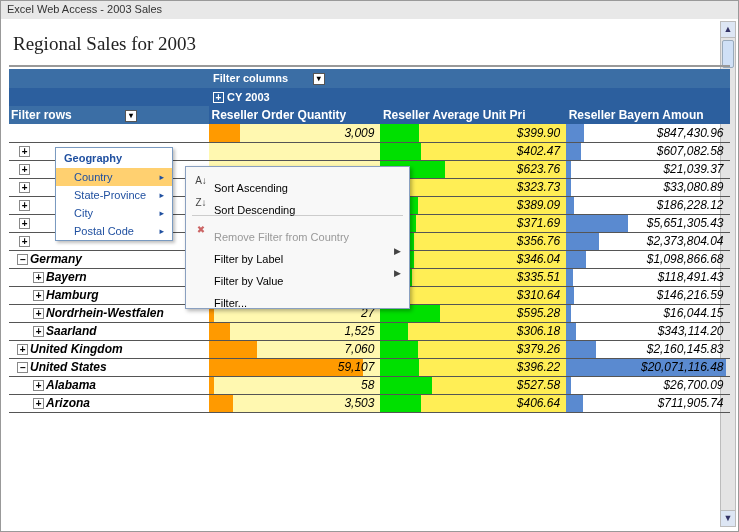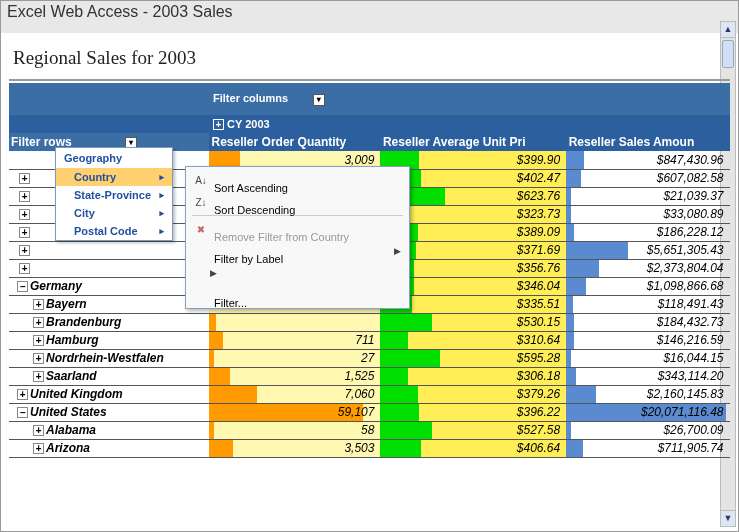--- a/index.html
+++ b/index.html
@@ -10,23 +10,23 @@
     width: 739px;
     height: 532px;
     margin: 0 auto;
     overflow: hidden;
     position: relative;
     border: 1px solid #999;
   }
   .titlebar {
     background: #e8e8e8;
     padding: 2px 6px;
-    font-size: 16px;
+    font-size: 11px;
     color: #333;
-    height: 32px;
+    height: 18px;
   }
   .content {
     padding: 6px 8px 0 8px;
     position: relative;
     height: 510px;
   }
   .heading {
     font-family: Georgia, 'Times New Roman', serif;
     font-size: 19px;
     color: #222;
@@ -34,21 +34,21 @@
     border-bottom: 2px solid #999;
     margin-bottom: 2px;
   }
   table {
     width: 100%;
     border-collapse: collapse;
     table-layout: fixed;
   }
   td,th { padding: 0; }
   .hdr-cell { background:#3b6ea5; color:#fff; font-weight:bold; padding:2px 4px; height:19px; vertical-align:middle; }
-  .filter-cols-row td { height:32px; }
+  .filter-cols-row td { height:19px; }
   .cy-row td { height:18px; }
   .pivot-hdr td { background:#2c5f9e; color:#fff; font-weight:bold; padding:2px 2px; font-size:12px; height:18px; border-right:1px solid #2c5f9e; }
   .pivot-hdr td:first-child { background:#3b6ea5; }
 
   .data-row { height:18px;font-style:italic; }
   .data-row td { border-bottom:1px solid #555; vertical-align:middle; font-size:12px; }
 
   .rlabel { padding:1px 2px 1px 2px; white-space:nowrap; font-weight:bold; color:#000; }
   .rlabel .exp { display:inline-block; width:11px; height:11px; line-height:9px; text-align:center; border:1px solid #888; background:#fff; color:#000; font-size:10px; margin-right:2px; vertical-align:middle; cursor:pointer; }
   .lvl1 { padding-left:8px; }
@@ -73,21 +73,21 @@
     background:#fff;
     border:1px solid #7a9ac0;
     box-shadow:2px 2px 3px rgba(0,0,0,0.25);
     z-index:20;
     font-size:11px;
   }
   .hier-menu .hm-title {
     color:#2050a0; font-weight:bold; padding:4px 8px;
   }
   .hier-menu .hm-item {
-    padding:3px 8px 3px 18px; color:#2050a0; display:flex; justify-content:space-between; align-items:center; cursor:pointer;font-weight:bold;
+    padding:3px 8px 3px 18px; color:#2050a0; display:flex; justify-content:space-between; align-items:center; cursor:pointer;
   }
   .hier-menu .hm-item.sel { background:#ffd070; }
   .hier-menu .arrow { color:#2050a0; font-size:9px; }
 
   
   .ctx-menu {
     position:absolute;
     left:184px; top:165px;
     width:225px;
     background:#f8f8f8;
@@ -160,21 +160,21 @@
     </tr>
 
     <tr class="pivot-hdr">
       <td>
         <span>Filter rows</span>
         &nbsp;&nbsp;&nbsp;&nbsp;&nbsp;&nbsp;&nbsp;&nbsp;&nbsp;&nbsp;&nbsp;&nbsp;&nbsp;&nbsp;
         <span class="dd-arrow">▾</span>
       </td>
       <td>Reseller Order Quantity</td>
       <td>Reseller Average Unit Pri</td>
-      <td>Reseller Sales Amoun</td>
+      <td>Reseller Bayern Amoun</td>
     </tr>
 
     </tbody>
       <tbody id="hidden-rows-body">
         <tr class="data-row">
           <td class="rlabel"></td>
           <td class="numcell fill-ltyellow"><div class="bar bar-orange" style="width: 18%;"></div><span class="val">3,009</span></td>
           <td class="numcell fill-yellow"><div class="bar bar-green" style="width: 21%;"></div><span class="val">$399.90</span></td>
           <td class="numcell "><div class="bar bar-blue" style="width: 11%;"></div><span class="val">$847,430.96</span></td>
         </tr>
@@ -221,26 +221,20 @@
           <td class="rlabel lvl1"><span class="exp">−</span><span>Germany</span></td>
           <td class="numcell fill-ltyellow"><div class="bar bar-orange" style="width: 0%;"></div><span class="val"></span></td>
           <td class="numcell fill-yellow"><div class="bar bar-green" style="width: 18%;"></div><span class="val">$346.04</span></td>
           <td class="numcell "><div class="bar bar-blue" style="width: 12%;"></div><span class="val">$1,098,866.68</span></td>
         </tr>
         <tr class="data-row">
           <td class="rlabel lvl2"><span class="exp">+</span><span>Bayern</span></td>
           <td class="numcell fill-ltyellow"><div class="bar bar-orange" style="width: 0%;"></div><span class="val"></span></td>
           <td class="numcell fill-yellow"><div class="bar bar-green" style="width: 17%;"></div><span class="val">$335.51</span></td>
           <td class="numcell "><div class="bar bar-blue" style="width: 4%;"></div><span class="val">$118,491.43</span></td>
-        </tr>
-        <tr class="data-row">
-          <td class="rlabel lvl2"><span class="exp">+</span><span>Brandenburg</span></td>
-          <td class="numcell fill-ltyellow"><div class="bar bar-orange" style="width: 4%;"></div><span class="val"></span></td>
-          <td class="numcell fill-yellow"><div class="bar bar-green" style="width: 28%;"></div><span class="val">$530.15</span></td>
-          <td class="numcell "><div class="bar bar-blue" style="width: 5%;"></div><span class="val">$184,432.73</span></td>
         </tr>
         <tr class="data-row">
           <td class="rlabel lvl2"><span class="exp">+</span><span>Hamburg</span></td>
           <td class="numcell fill-ltyellow"><div class="bar bar-orange" style="width: 8%;"></div><span class="val">711</span></td>
           <td class="numcell fill-yellow"><div class="bar bar-green" style="width: 15%;"></div><span class="val">$310.64</span></td>
           <td class="numcell "><div class="bar bar-blue" style="width: 5%;"></div><span class="val">$146,216.59</span></td>
         </tr>
         <tr class="data-row">
           <td class="rlabel lvl2"><span class="exp">+</span><span>Nordrhein-Westfalen</span></td>
           <td class="numcell fill-ltyellow"><div class="bar bar-orange" style="width: 3%;"></div><span class="val">27</span></td>
@@ -317,19 +311,20 @@
     <span class="ico" style="color:#c66">✖</span>
     <span class="lbl">Remove Filter from Country</span>
   </div>
   <div class="row">
     <span class="ico"></span>
     <span class="lbl">Filter by Label</span>
     <span class="arr">▶</span>
   </div>
   <div class="row">
     <span class="ico"></span>
+    <span class="lbl">Filter by Value</span>
     <span class="arr">▶</span>
   </div>
   <div class="row">
     <span class="ico"></span>
     <span class="lbl">Filter...</span>
   </div>
 </div>
 
 </body></html>

